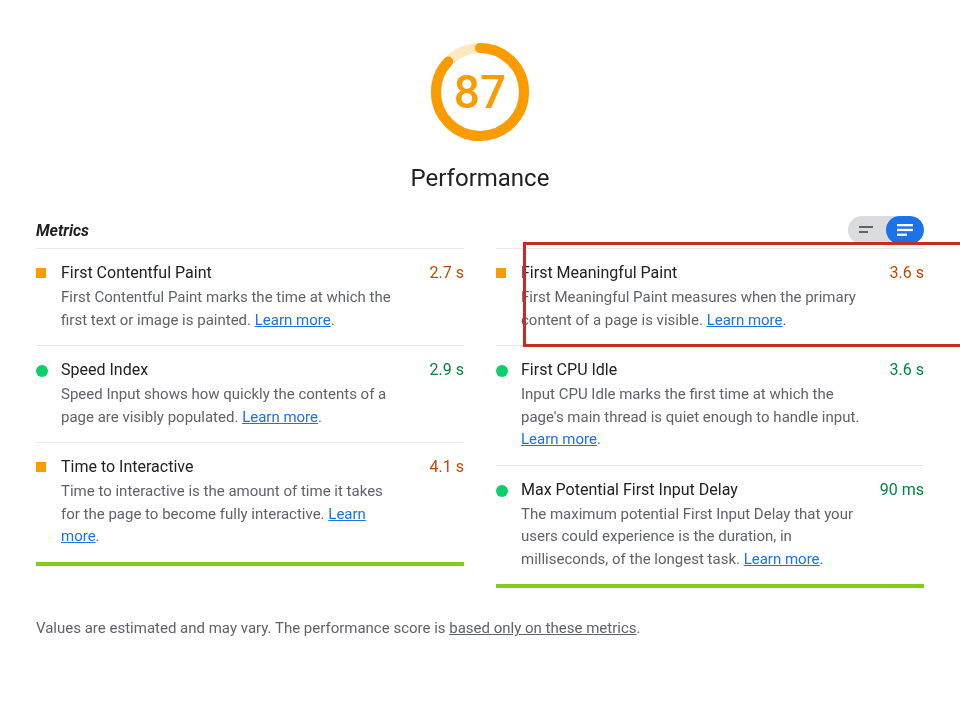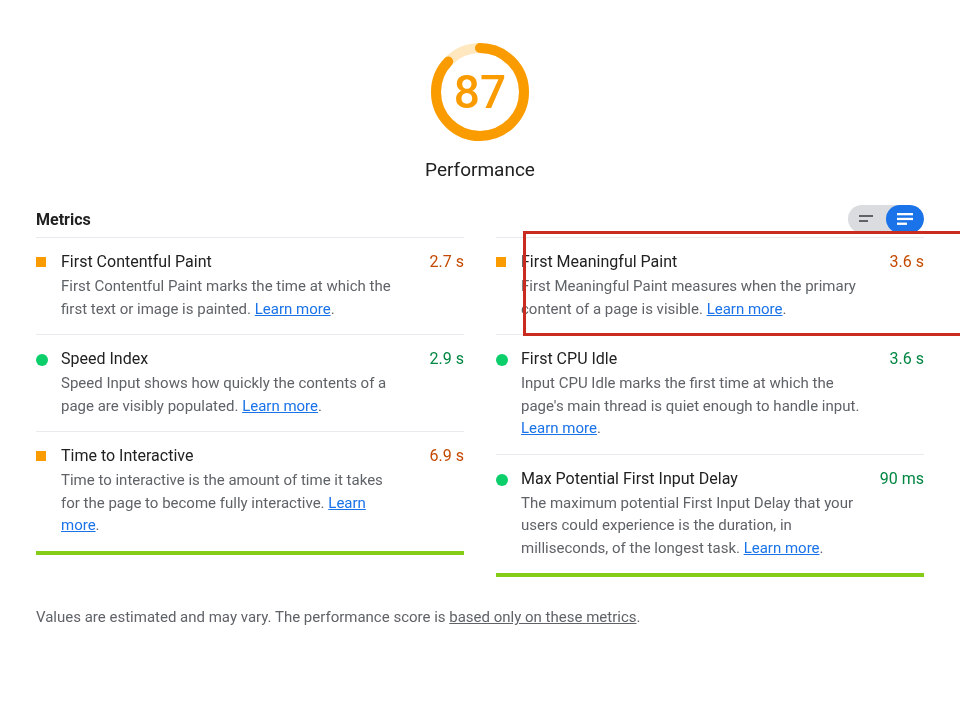--- a/index.html
+++ b/index.html
@@ -30,30 +30,31 @@
       position: absolute;
       top: 0; left: 0; right: 0; bottom: 0;
       display: flex;
       align-items: center;
       justify-content: center;
       font-size: 46px;
       font-weight: 500;
       color: #fa9b00;
     }
     .header-title {
-      margin-top: 14px;
-      font-size: 19px;
+      margin-top: 20px;
+      font-size: 24px;
       font-weight: 400;
       color: #212121;
     }
     .top-row {
       display: flex;
       align-items: center;
       justify-content: space-between;
       margin-bottom: 4px;
+      font-style: italic;
     }
     .section-title {
       font-size: 16px;
       font-weight: 700;
       color: #212121;
     }
     .toggle {
       display: flex;
       background: #dadce0;
       border-radius: 18px;
@@ -208,21 +209,21 @@
           <div class="metric-value val-pass">2.9 s</div>
         </div>
         <div class="metric">
           <div class="bullet">
             <span class="sq"></span>
           </div>
           <div class="metric-body">
             <div class="metric-title">Time to Interactive</div>
             <div class="metric-desc"><span>Time to interactive is the amount of time it takes for the page to become fully interactive. </span><span class="learn-more">Learn more</span><span>.</span></div>
           </div>
-          <div class="metric-value val-warn">6.9 s</div>
+          <div class="metric-value val-warn">4.1 s</div>
         </div>
       </div>
     <div class="column" id="col-right">
         <div class="metric">
           <div class="bullet">
             <span class="sq"></span>
           </div>
           <div class="metric-body">
             <div class="metric-title">First Meaningful Paint</div>
             <div class="metric-desc"><span>First Meaningful Paint measures when the primary content of a page is visible. </span><span class="learn-more">Learn more</span><span>.</span></div>

